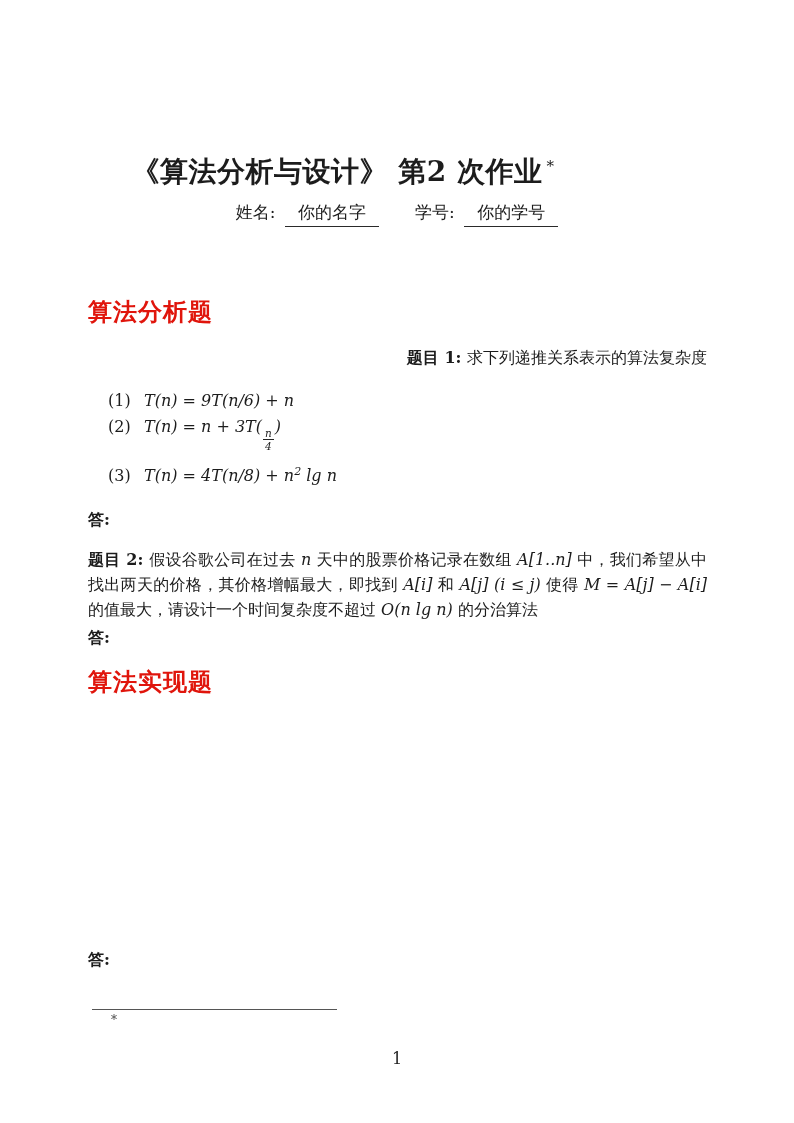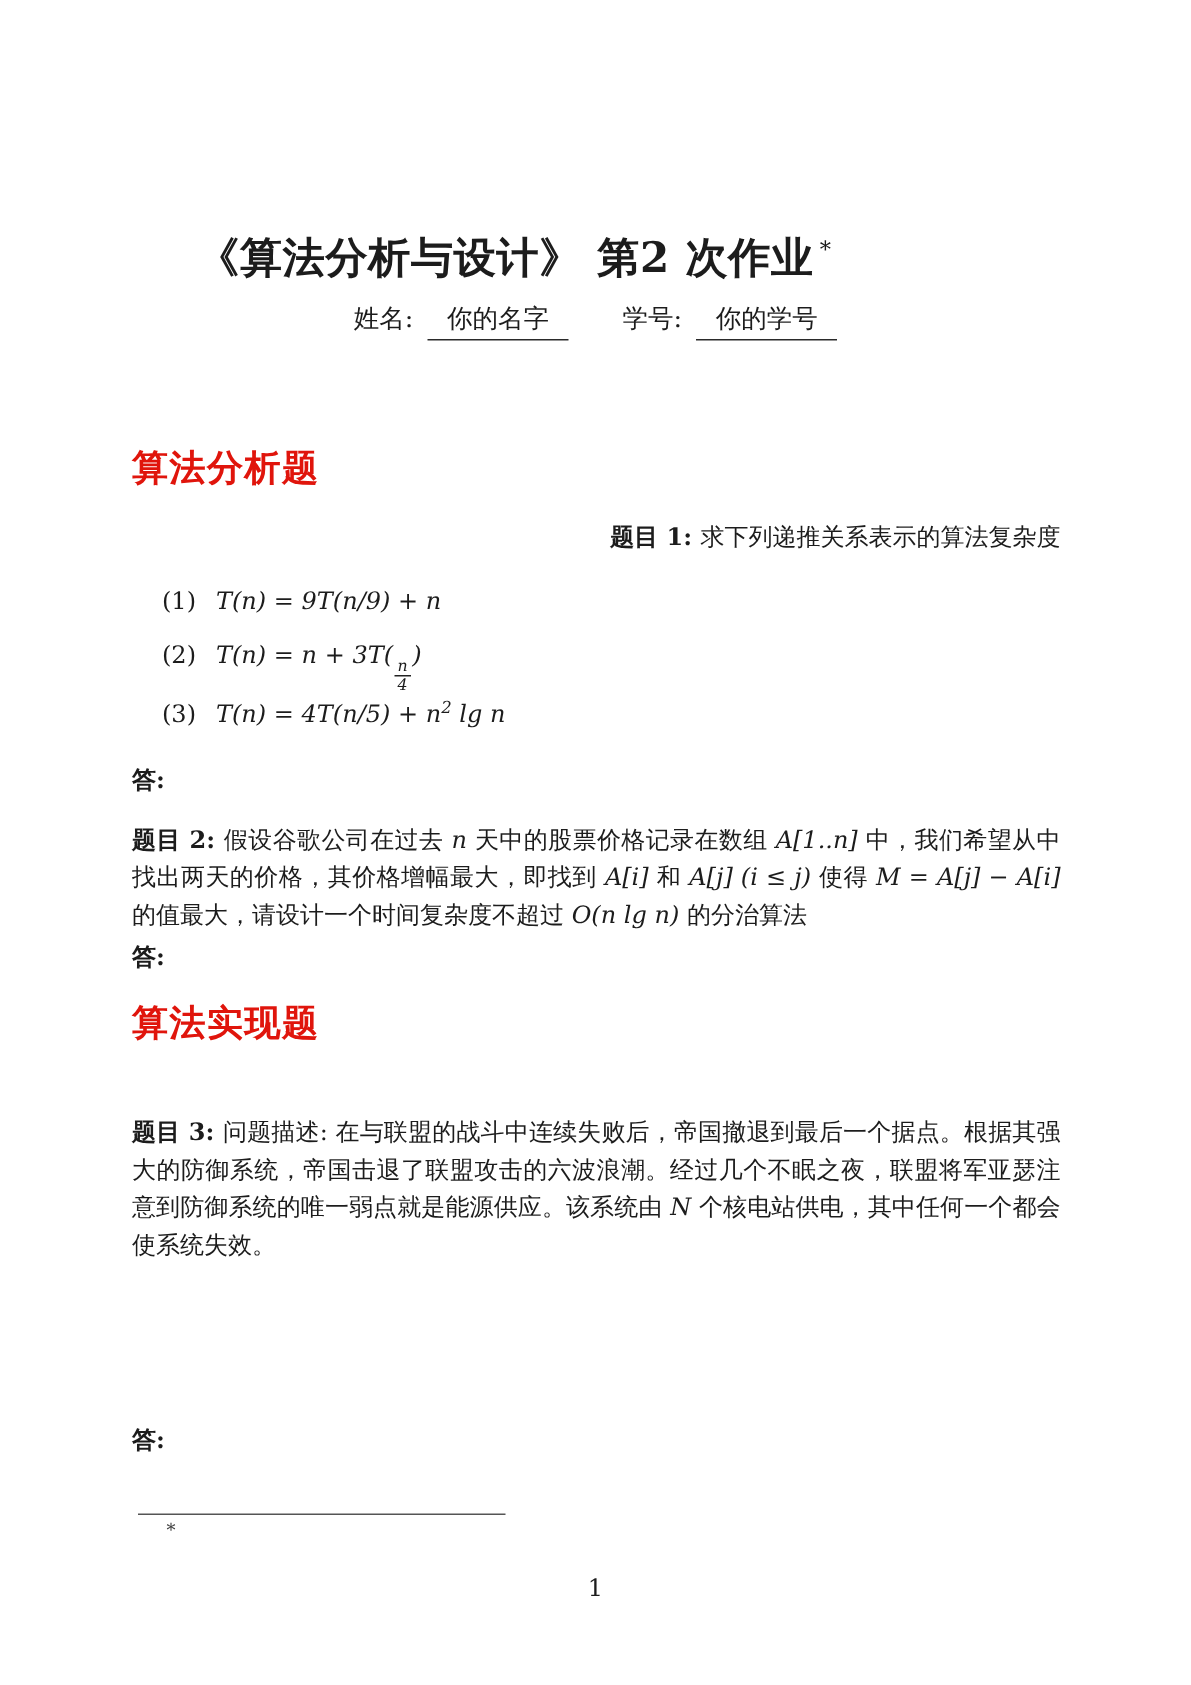--- a/index.html
+++ b/index.html
@@ -90,42 +90,41 @@
 
 <div class="abs author-line">
   <span class="author-group"><span>姓名: </span><span class="blank-underline">你的名字</span></span><span class="author-group"><span>学号: </span><span class="blank-underline">你的学号</span></span>
 </div>
 
 <div class="abs content section-heading" style="top:296px">算法分析题</div>
 
 <p class="abs content para short" style="top:345px"><b class="qlabel">题目 1: </b><span>求下列递推关系表示的算法复杂度</span></p>
 
 <div class="abs content eq-row" style="top:391px; left:108px">
-  <span class="eq-label">(1)</span><span class="math">T(n) = 9T(n/9) + n</span>
+  <span class="eq-label">(1)</span><span class="math">T(n) = 9T(n/6) + n</span>
 </div>
-<div class="abs content eq-row" style="top:427px; left:108px">
+<div class="abs content eq-row" style="top:417px; left:108px">
   <span class="eq-label">(2)</span><span class="math">T(n) = n + 3T(</span><span class="frac">
       <span class="frac-num math">n</span>
       <span class="frac-den math">4</span>
     </span><span class="math">)</span>
 </div>
 <div class="abs content eq-row" style="top:465px; left:108px">
-  <span class="eq-label">(3)</span><span class="math">T(n) = 4T(n/5) + n</span><sup class="math">2</sup><span class="math"> lg n</span>
+  <span class="eq-label">(3)</span><span class="math">T(n) = 4T(n/8) + n</span><sup class="math">2</sup><span class="math"> lg n</span>
 </div>
 
 <div class="abs content ans-label" style="top:510px">答:</div>
 
 <p class="abs content para" style="top:547px"><b class="qlabel">题目 2: </b><span>假设谷歌公司在过去 </span><span class="math">n</span><span> 天中的股票价格记录在数组 </span><span class="math">A[1..n]</span><span> 中，我们希望从中找出两天的价格，其价格增幅最大，即找到 </span><span class="math">A[i]</span><span> 和 </span><span class="math">A[j] (i ≤ j)</span><span> 使得 </span><span class="math">M = A[j] − A[i]</span><span> 的值最大，请设计一个时间复杂度不超过 </span><span class="math">O(n lg n)</span><span> 的分治算法</span></p>
 
 <div class="abs content ans-label" style="top:628px">答:</div>
 
 <div class="abs content section-heading" style="top:666px">算法实现题</div>
 
 <div class="abs content" style="top:742px">
-  <p class="para"><b class="qlabel">题目 3: </b><span>问题描述: 在与联盟的战斗中连续失败后，帝国撤退到最后一个据点。根据其强大的防御系统，帝国击退了联盟攻击的六波浪潮。经过几个不眠之夜，联盟将军亚瑟注意到防御系统的唯一弱点就是能源供应。该系统由 </span><span class="math">N</span><span> 个核电站供电，其中任何一个都会使系统失效。</span></p>
 </div>
 
 <div class="abs content ans-label" style="top:950px">答:</div>
 
 <div class="abs footnote-rule"></div>
 <div class="abs footnote-mark">*</div>
 
 <div class="abs page-number">1</div>
 
 </body></html>

